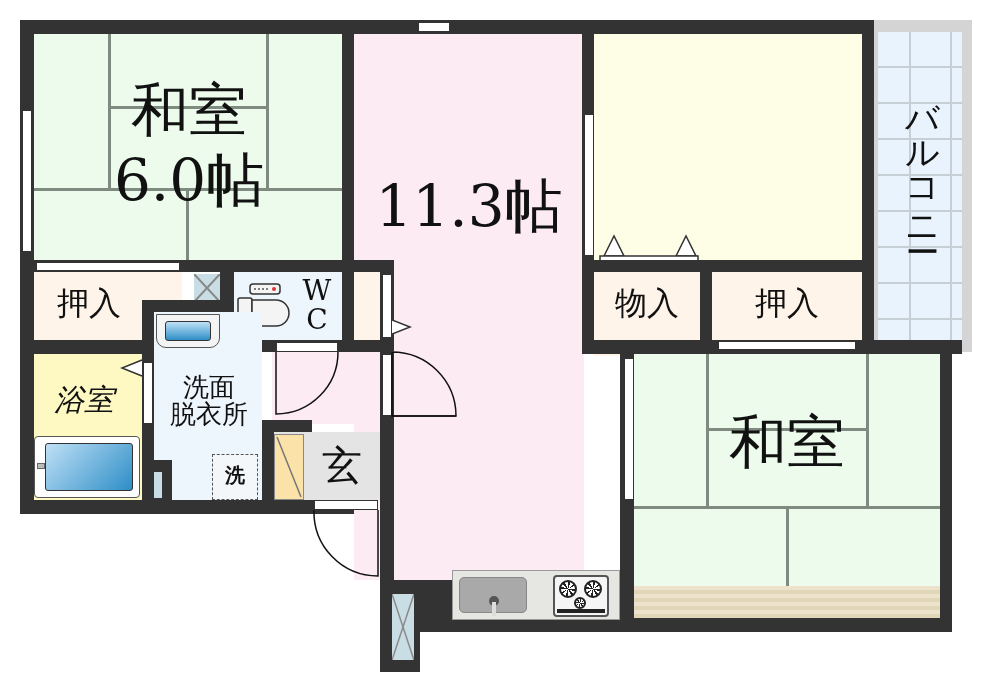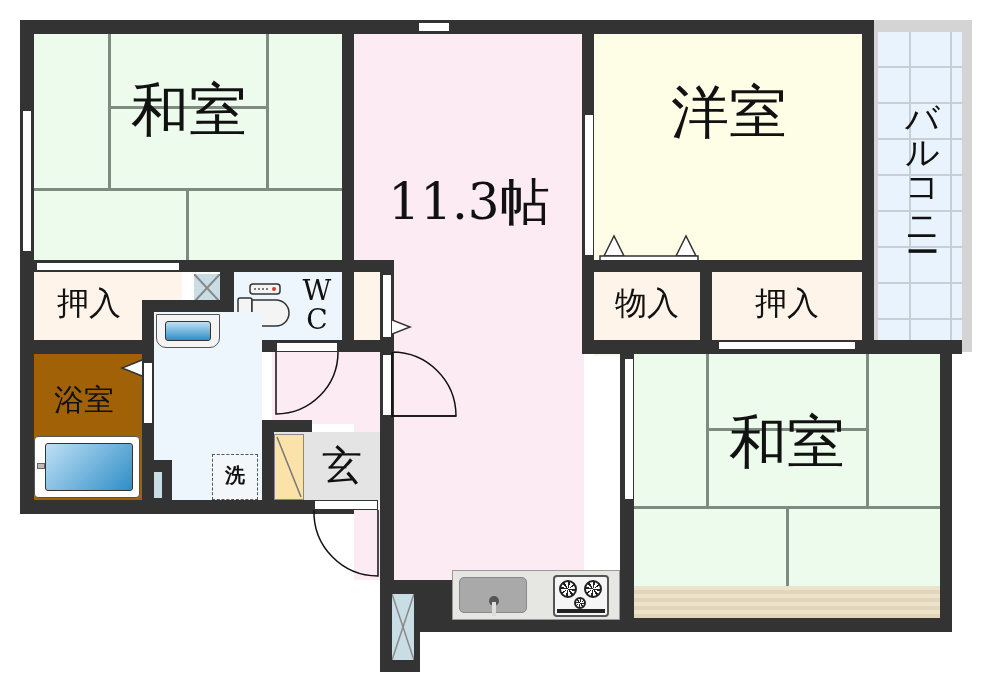--- a/index.html
+++ b/index.html
@@ -25,37 +25,37 @@
 <div class="abs wall" style="left:20px;top:20px;width:14px;height:492px;"></div>
 <div class="abs wall" style="left:20px;top:500px;width:372px;height:14px;"></div>
 
 <div class="abs" style="left:34px;top:34px;width:308px;height:226px;background:#ecfbec;">
   <div class="tline" style="left:74px;top:0;width:3px;height:156px;"></div>
   <div class="tline" style="left:232px;top:0;width:3px;height:156px;"></div>
   <div class="tline" style="left:74px;top:72px;width:161px;height:3px;"></div>
   <div class="tline" style="left:0;top:154px;width:308px;height:3px;"></div>
   <div class="tline" style="left:152px;top:156px;width:3px;height:70px;"></div>
   <div class="lbl" style="left:50px;top:46px;width:210px;font-size:58px;">和室</div>
+  <div class="lbl" style="left:40px;top:116px;width:230px;font-size:58px;">6.0帖</div>
 </div>
 <div class="win" style="left:22px;top:110px;width:10px;height:142px;"></div>
 <div class="win" style="left:342px;top:114px;width:10px;height:140px;"></div>
 
 <div class="abs wall" style="left:342px;top:20px;width:12px;height:250px;"></div>
 
 <div class="abs" style="left:354px;top:34px;width:230px;height:546px;background:#fdebf3;">
-  <div class="lbl" style="left:0;top:142px;width:230px;font-size:50px;">11.3帖</div>
+  <div class="lbl" style="left:0;top:142px;width:230px;font-size:58px;">11.3帖</div>
 </div>
 <div class="win" style="left:418px;top:22px;width:32px;height:10px;"></div>
 
 <div class="abs" style="left:272px;top:352px;width:110px;height:72px;background:#fdebf3;"></div>
 
 <div class="abs wall" style="left:582px;top:20px;width:12px;height:334px;"></div>
 
 <div class="abs" style="left:594px;top:34px;width:268px;height:228px;background:#fefee6;">
-  <div class="lbl" style="left:20px;top:48px;width:230px;font-size:58px;">洋室</div>
   <svg class="abs" style="left:4px;top:198px;" width="104" height="30">
     <polygon points="6,24 16,4 26,24" fill="#fff" stroke="#333" stroke-width="1.5"></polygon>
     <polygon points="78,24 88,4 98,24" fill="#fff" stroke="#333" stroke-width="1.5"></polygon>
     <rect x="2" y="24" width="98" height="6" fill="#fff" stroke="#333" stroke-width="1.5"></rect>
   </svg>
 </div>
 <div class="win" style="left:584px;top:114px;width:10px;height:142px;"></div>
 <div class="win" style="left:862px;top:114px;width:10px;height:142px;"></div>
 <div class="abs wall" style="left:862px;top:20px;width:12px;height:334px;"></div>
 
@@ -148,37 +148,39 @@
 C</div>
 </div>
 <div class="abs wall" style="left:342px;top:260px;width:12px;height:92px;"></div>
 <div class="abs wall" style="left:220px;top:340px;width:174px;height:12px;"></div>
 <div class="abs" style="left:354px;top:272px;width:26px;height:68px;background:#fef4ea;"></div>
 <div class="win" style="left:276px;top:342px;width:62px;height:10px;"></div>
 <svg class="abs" style="left:274px;top:350px;" width="66" height="66">
   <path d="M2,2 L2,64 A62,62 0 0 0 64,2" fill="none" stroke="#111" stroke-width="1.5"></path>
 </svg>
 
-<div class="abs" style="left:34px;top:354px;width:108px;height:146px;background:#a16207;">
+<div class="abs" style="left:34px;top:354px;width:108px;height:146px;background:#fef9c3;font-style:italic;">
   <div class="lbl" style="left:0;top:30px;width:100px;font-size:30px;">浴室</div>
   <div class="abs" style="left:0;top:82px;width:106px;height:62px;background:#fff;border:1.5px solid #555;border-radius:4px;">
     <div class="abs" style="left:10px;top:6px;width:88px;height:48px;border:1.5px solid #333;border-radius:3px;background:linear-gradient(135deg,#bfe0f5,#2e8ec7);"></div>
     <div class="abs" style="left:2px;top:26px;width:8px;height:6px;background:#bbb;border:1px solid #666;"></div>
   </div>
 </div>
 <div class="abs wall" style="left:142px;top:300px;width:12px;height:212px;"></div>
 <div class="win" style="left:143px;top:362px;width:10px;height:62px;"></div>
 <svg class="abs" style="left:120px;top:358px;" width="24" height="20">
     <polyline points="22,2 2,10 22,18" fill="#fff" stroke="#333" stroke-width="1.5"></polyline>
   </svg>
 
 <div class="abs" style="left:154px;top:312px;width:108px;height:188px;background:#edf5fd;">
   <div class="abs" style="left:2px;top:2px;width:64px;height:34px;background:#f4f4f4;border:1.5px solid #555;border-radius:0 0 10px 10px;">
     <div class="abs" style="left:8px;top:6px;width:46px;height:20px;border:1.5px solid #333;border-radius:3px;background:linear-gradient(to bottom,#bfe0f5,#2e8ec7);"></div>
   </div>
+  <div class="lbl" style="left:0;top:62px;width:110px;font-size:26px;">洗面
+脱衣所</div>
   <div class="abs" style="left:58px;top:142px;width:46px;height:46px;border:1.5px dashed #555;background:#f4f7fa;">
     <div class="lbl" style="left:0;top:10px;width:44px;font-size:20px;font-weight:bold;font-family:'DejaVu Sans','Liberation Sans',sans-serif;">洗</div>
   </div>
 </div>
 <div class="abs wall" style="left:154px;top:460px;width:18px;height:52px;"></div>
 <div class="xbox" style="left:154px;top:472px;width:8px;height:26px;background:#c9dde5;"></div>
 <div class="abs wall" style="left:262px;top:420px;width:12px;height:92px;"></div>
 <div class="abs wall" style="left:262px;top:420px;width:50px;height:12px;"></div>
 
 <div class="abs" style="left:274px;top:432px;width:106px;height:68px;background:#e4e4e4;">

